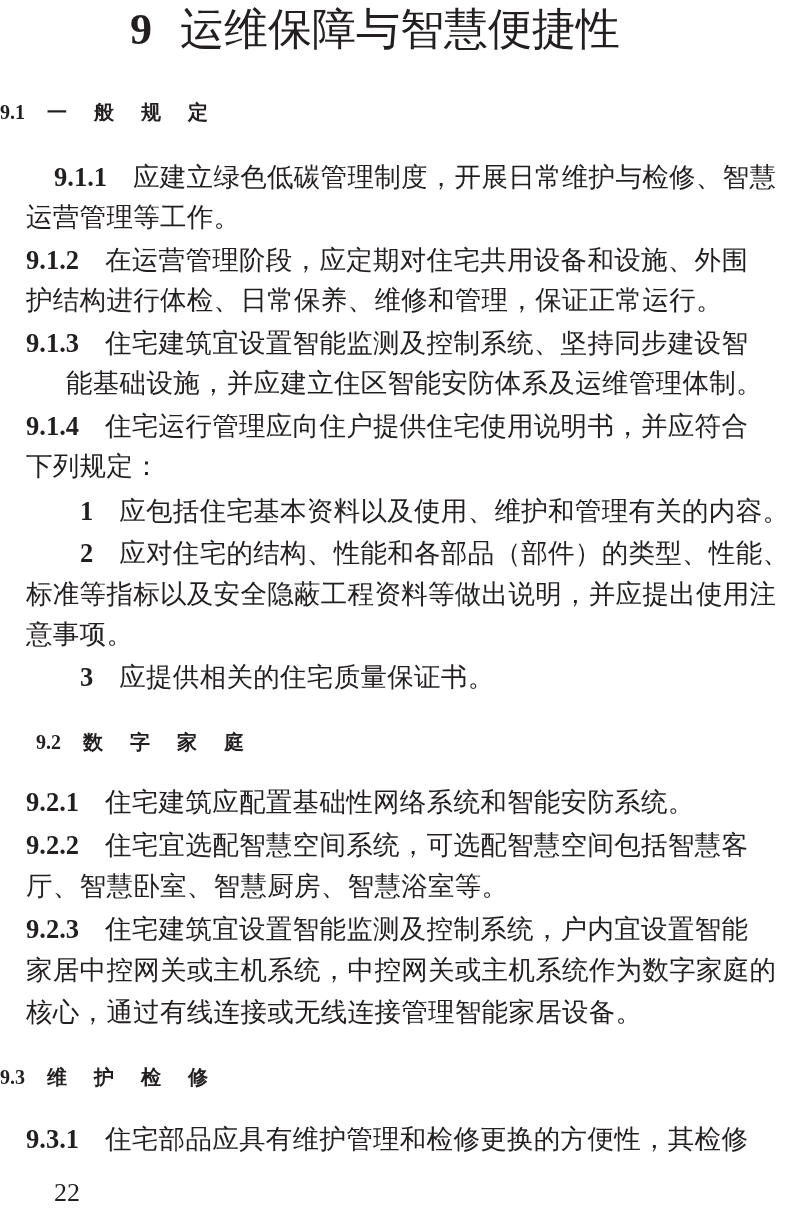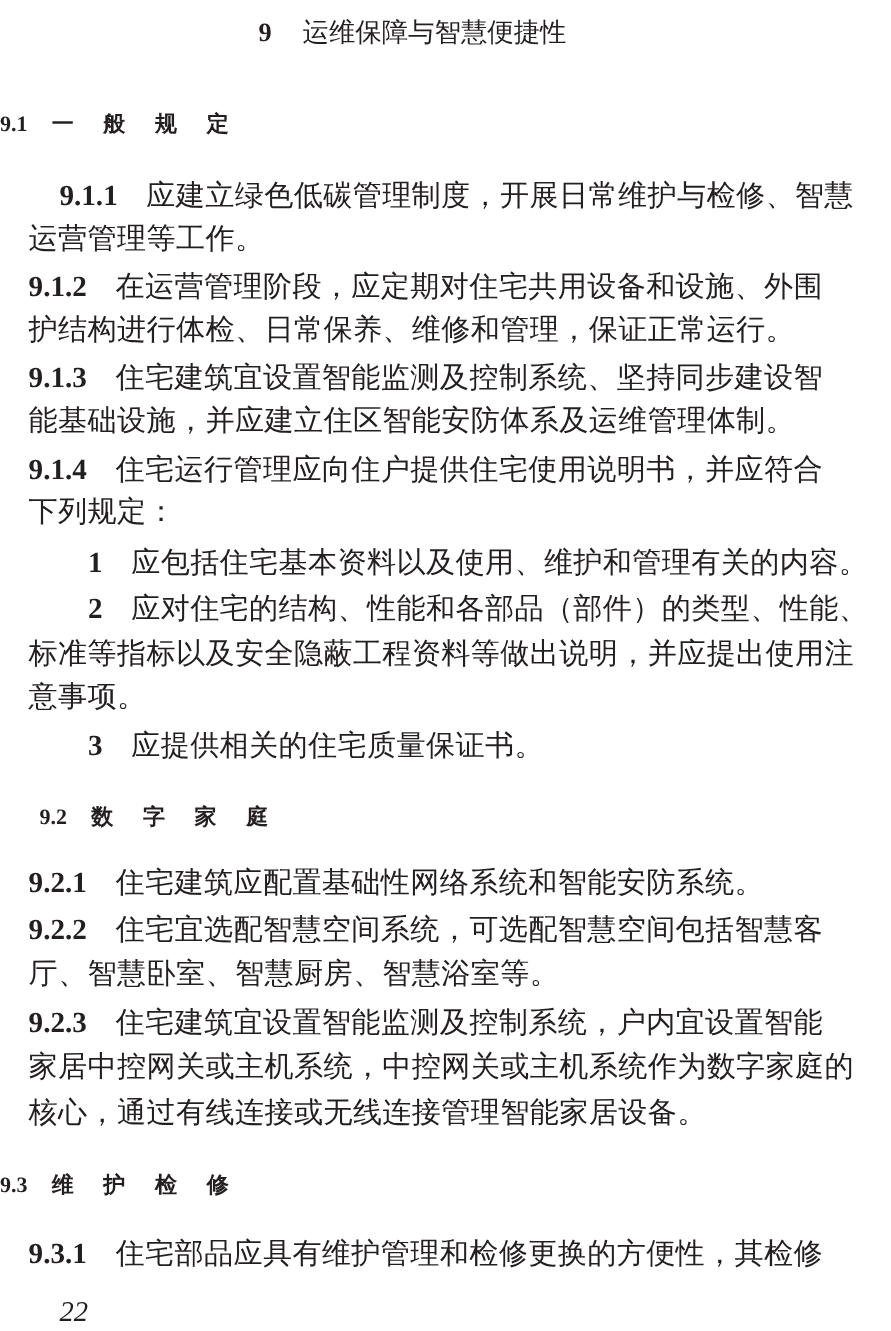--- a/index.html
+++ b/index.html
@@ -1,46 +1,46 @@
 <!DOCTYPE html>
 <html><head>
 <meta charset="utf-8">
 <style>
   html, body { margin:0; padding:0; background:#ffffff; }
   body { width:810px; height:1210px; position:relative; overflow:hidden;
          font-family:"DejaVu Serif","Liberation Serif",serif; color:#231f20; }
   .abs { position:absolute; white-space:nowrap; }
-  .chapter { top:4px; left:0; width:750px; text-align:center; font-size:24px; line-height:50px; }
+  .chapter { top:4px; left:0; width:750px; text-align:center; font-size:44px; line-height:50px; }
   .chapter .num { font-family:"Liberation Serif",serif; font-weight:bold; margin-right:28px; }
   .sec { left:0; width:810px; text-align:left; font-size:20px; line-height:34px; font-weight:bold; letter-spacing:10px; }
   .sec .snum { font-family:"Liberation Serif",serif; letter-spacing:0; margin-right:22px; }
   .line { left:26px; font-size:26.5px; line-height:40px; letter-spacing:0.3px; }
   .cl { font-family:"Liberation Serif",serif; font-weight:bold; margin-right:26px; letter-spacing:0; }
   .ind { left:80px; }
-  .page-num { left:54px; top:1176px; font-family:"Liberation Serif",serif; font-style:italic; font-size:26px; line-height:34px; }
+  .page-num { left:54px; top:1176px; font-family:"Liberation Serif",serif; font-size:26px; line-height:34px; }
 </style>
 </head>
 <body>
 
 <div class="abs chapter">
   <span class="num">9</span><span>运维保障与智慧便捷性</span>
 </div>
 
 <div class="abs sec" style="top:95px;">
   <span class="snum">9.1</span><span>一 般 规 定</span>
 </div>
 
 <div class="abs line" style="top:157px;margin-left:28px;"><span class="cl">9.1.1</span><span>应建立绿色低碳管理制度，开展日常维护与检修、智慧</span></div>
 <div class="abs line" style="top:197px;">运营管理等工作。</div>
 
 <div class="abs line" style="top:240px;"><span class="cl">9.1.2</span><span>在运营管理阶段，应定期对住宅共用设备和设施、外围</span></div>
 <div class="abs line" style="top:280px;">护结构进行体检、日常保养、维修和管理，保证正常运行。</div>
 
 <div class="abs line" style="top:323px;"><span class="cl">9.1.3</span><span>住宅建筑宜设置智能监测及控制系统、坚持同步建设智</span></div>
-<div class="abs line" style="top:363px;">能基础设施，并应建立住区智能安防体系及运维管理体制。</div>
+<div class="abs line" style="top:363px;margin-left:40px;">能基础设施，并应建立住区智能安防体系及运维管理体制。</div>
 
 <div class="abs line" style="top:406px;"><span class="cl">9.1.4</span><span>住宅运行管理应向住户提供住宅使用说明书，并应符合</span></div>
 <div class="abs line" style="top:446px;">下列规定：</div>
 
 <div class="abs line ind" style="top:491px;"><span class="cl">1</span><span>应包括住宅基本资料以及使用、维护和管理有关的内容。</span></div>
 
 <div class="abs line ind" style="top:533px;"><span class="cl">2</span><span>应对住宅的结构、性能和各部品（部件）的类型、性能、</span></div>
 <div class="abs line" style="top:574px;font-family:Liberation Serif, serif;">标准等指标以及安全隐蔽工程资料等做出说明，并应提出使用注</div>
 <div class="abs line" style="top:614px;">意事项。</div>
 

